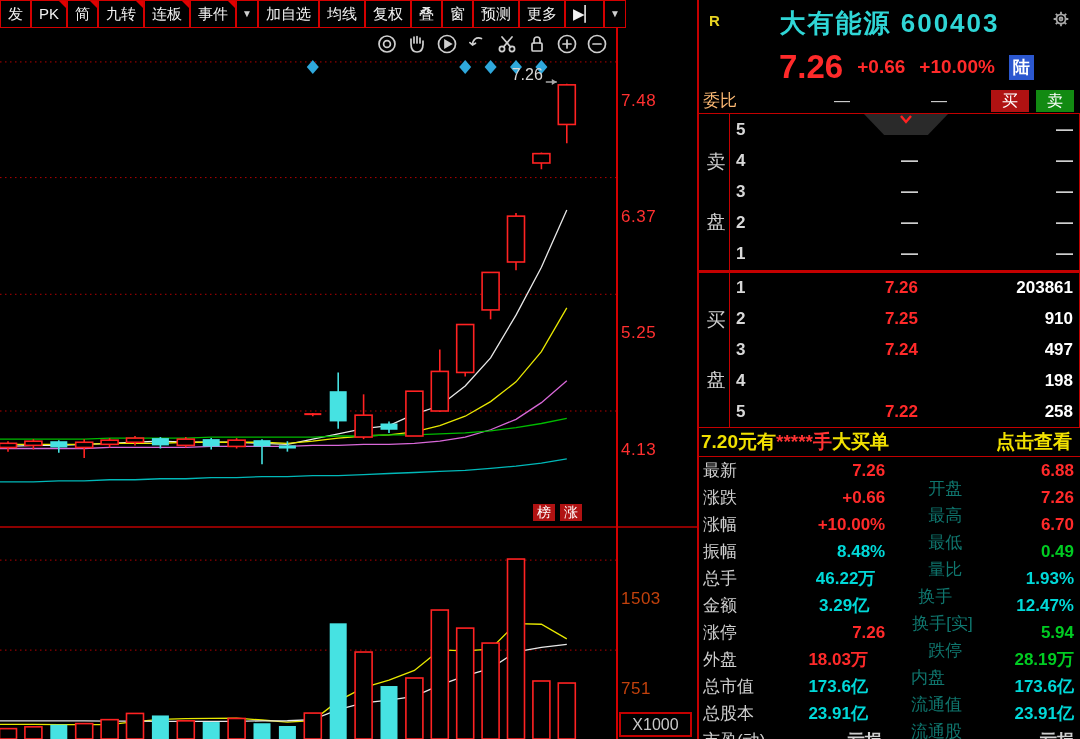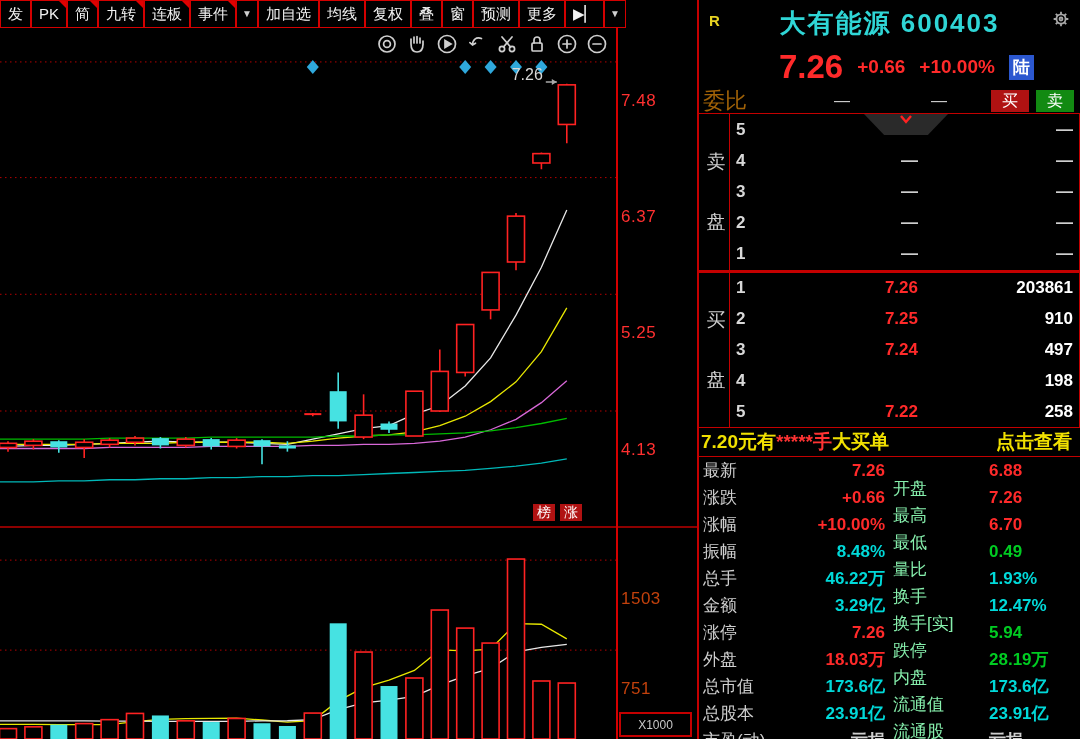--- a/index.html
+++ b/index.html
@@ -16,37 +16,37 @@
   .tb-item.notch::after{content:"";position:absolute;right:0;top:0;border-left:7px solid transparent;
            border-top:7px solid #e00000;}
   .chart-icons{position:absolute;left:374px;top:31px;display:flex;gap:5px;}
   .cicon{width:25px;height:25px;display:flex;align-items:center;justify-content:center;}
   #chart{position:absolute;left:0;top:28px;width:697px;height:711px;}
   .pl{position:absolute;left:621px;font-size:17px;color:#ff3030;letter-spacing:0.5px;margin-top:38px;}
   .pl.vol{color:#c2410c;}
   .badge-row{position:absolute;left:533px;top:504px;display:flex;gap:5px;}
   .rank-badge{background:#b01212;color:#fff;font-size:14px;line-height:17px;padding:0 4px;}
   .xunit{position:absolute;left:619px;top:712px;width:73px;height:25px;border:2px solid #c40000;
-         color:#c8c8c8;font-size:12px;display:flex;align-items:center;justify-content:center;}
+         color:#c8c8c8;font-size:16px;display:flex;align-items:center;justify-content:center;}
 
   
   .right{position:absolute;left:697px;top:0;width:383px;height:739px;background:#000;
          border-left:2px solid #c40000;}
   .r-head{position:relative;height:46px;}
   .rbadge{position:absolute;left:10px;top:12px;color:#e8d422;font-size:15px;font-weight:bold;}
   .title{position:absolute;left:0;right:0;top:6px;text-align:center;color:#2fd6d6;
          font-size:26px;font-weight:bold;letter-spacing:2px;}
   .gear{position:absolute;right:8px;top:8px;}
   .r-price{height:42px;display:flex;align-items:center;padding-left:80px;gap:14px;}
   .big{color:#ff2a2a;font-size:33px;font-weight:bold;line-height:36px;}
   .chg,.pct{color:#ff2a2a;font-size:19px;font-weight:bold;}
   .streak{background:#2b57cf;color:#fff;font-size:17px;font-weight:bold;padding:1px 4px;}
   .weibi{height:26px;border-bottom:1px solid #c40000;display:flex;align-items:center;
          padding:0 6px 0 4px;position:relative;}
-  .weibi .lab{color:#a16207;font-size:22px;}
+  .weibi .lab{color:#fdba74;font-size:17px;}
   .weibi .dash{color:#cfcfcf;font-size:16px;position:absolute;}
   .weibi .d1{left:135px;} .weibi .d2{left:232px;}
   .btn{border:none;color:#fff;font-size:16px;width:38px;height:22px;line-height:22px;
        text-align:center;padding:0;cursor:pointer;margin-left:7px;}
   .buybtn{background:#b01212;margin-left:auto;}
   .sellbtn{background:#128a12;}
   .book{position:relative;border-right:1px solid #c40000;}
   .book .vline{position:absolute;left:30px;top:0;bottom:0;width:1px;background:#c40000;}
   .side{position:absolute;left:4px;top:0;bottom:0;width:26px;display:flex;flex-direction:column;
         justify-content:space-evenly;align-items:center;color:#cfcfcf;font-size:19px;}
@@ -59,23 +59,23 @@
   .brow .v.cyan{color:#ffffff;}
   .tab{position:absolute;left:165px;top:0;width:84px;height:21px;background:#2a2a2a;
        clip-path:polygon(0 0,100% 0,76% 100%,24% 100%);display:flex;align-items:flex-start;
        justify-content:center;cursor:pointer;z-index:3;}
   .sep{height:3px;background:#c40000;}
   .banner{height:30px;border-top:1px solid #c40000;border-bottom:1px solid #c40000;
           display:flex;align-items:center;padding:0 8px 0 2px;font-size:19px;font-weight:bold;}
   .banner .y{color:#f0e000;} .banner .r{color:#ff3333;}
   .banner .link{margin-left:auto;color:#f0e000;cursor:pointer;}
   .stats{display:flex;flex-direction:column;}
-  .srow{height:27px;display:flex;align-items:center;padding:0 6px 0 4px;font-size:17px;}
+  .srow{height:27px;display:flex;align-items:center;padding:0 6px 0 4px;font-size:17px;gap:35px;}
   .srow .sl{color:#cfcfcf;width:92px;white-space:nowrap;}
-  .srow .sl2{color:#86efac;width:96px;white-space:nowrap;margin-top:36px;}
+  .srow .sl2{color:#0f766e;width:96px;white-space:nowrap;margin-top:36px;}
   .srow .sv{width:90px;text-align:right;font-weight:bold;margin-right:8px;white-space:nowrap;}
   .srow .sv2{flex:1;font-weight:bold;white-space:nowrap;}
   .vr{color:#ff2a2a;} .vg{color:#00cc22;} .vc{color:#00d9d9;} .vw{color:#cfcfcf;}
 </style>
 </head>
 <body>
 
 <div class="app">
   <div class="left">
     <div class="toolbar" id="toolbar">

